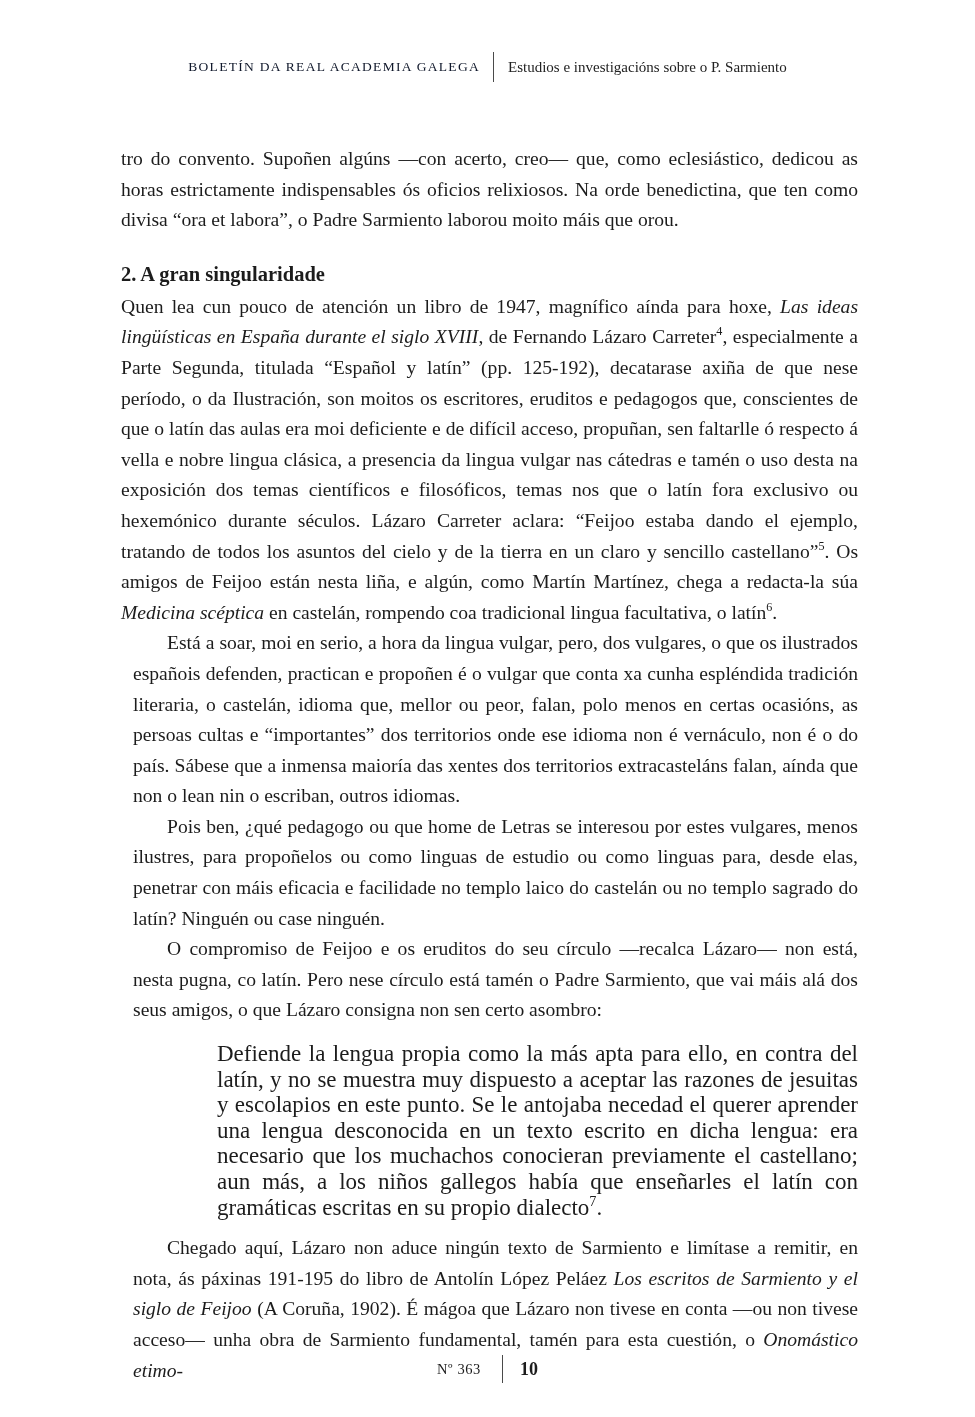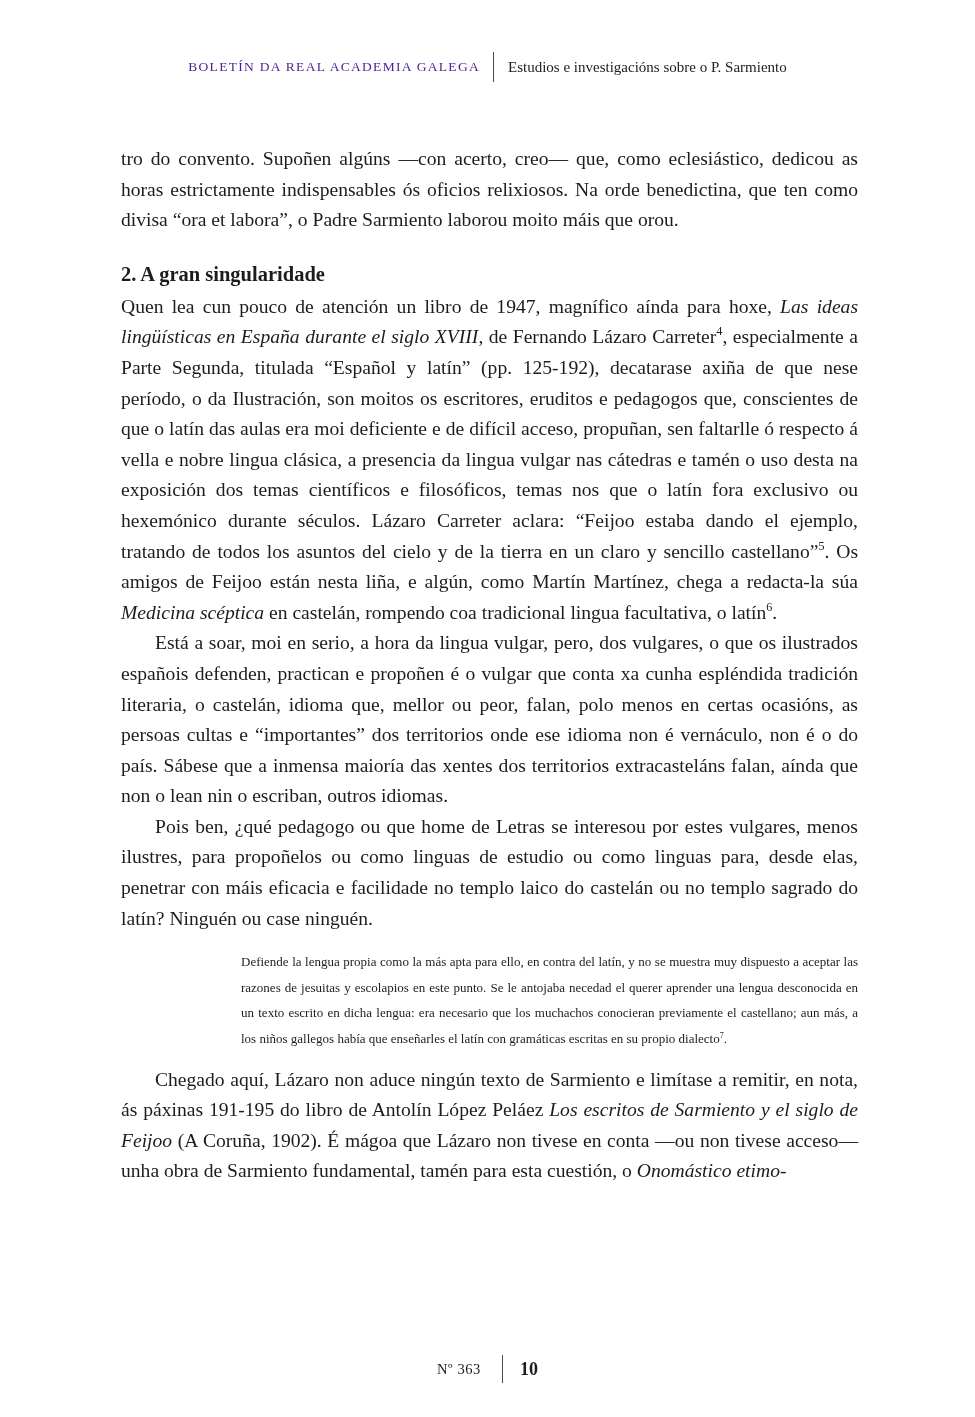--- a/index.html
+++ b/index.html
@@ -1,29 +1,29 @@
 <!DOCTYPE html>
 <html><head>
 <meta charset="utf-8">
 <style>
   html,body{margin:0;padding:0;background:#e8e8e8;}
   .page{position:relative;width:975px;height:1417px;background:#ffffff;
         font-family:"Liberation Serif","DejaVu Serif",serif;color:#1c1c1c;
         margin:0 auto;overflow:hidden;}
   .header{position:absolute;top:52px;left:0;right:0;display:flex;
           justify-content:center;align-items:center;}
-  .header-left{font-size:13.5px;letter-spacing:1.3px;padding-right:13px;color:#4c1d95;
+  .header-left{font-size:13.5px;letter-spacing:1.3px;padding-right:13px;color:#0f172a;
                white-space:nowrap;}
   .vdiv{width:1px;height:30px;background:#4a4a4a;}
   .header-right{font-size:15px;padding-left:14px;color:#222;white-space:nowrap;}
   .content{position:absolute;left:121px;top:144px;width:737px;}
   p.para{margin:0;font-size:19.6px;line-height:30.6px;text-align:justify;}
-  p.para.indent{text-indent:34px;}
+  p.para.indent{text-indent:34px;margin-left:12px;}
   h2.heading{margin:24px 0 4px 0;font-size:20.5px;line-height:28px;font-weight:bold;}
-  p.quote{margin:15px 0 13px 120px;font-size:13px;line-height:25.6px;text-align:justify;}
+  p.quote{margin:15px 0 13px 96px;font-size:23px;line-height:25.6px;text-align:justify;}
   sup{font-size:0.62em;line-height:0;vertical-align:super;}
   em{font-style:italic;}
   .footer{position:absolute;top:1355px;left:0;right:0;display:flex;
           justify-content:center;align-items:center;font-family:Liberation Serif, serif;}
   .footer-issue{font-size:14.5px;letter-spacing:0.6px;padding-right:21px;}
   .footer .vdiv{height:28px;}
   .footer-page{font-size:18px;font-weight:bold;padding-left:17px;}
 </style>
 </head>
 <body>
@@ -36,20 +36,21 @@
     <span class="header-right">Estudios e investigacións sobre o P. Sarmiento</span>
   </div>
 
   <div class="content">
 
   <p class="para"><span>tro do convento. Supoñen algúns —con acerto, creo— que, como eclesiástico, dedicou as horas estrictamente indispensables ós oficios relixiosos. Na orde benedictina, que ten como divisa “ora et labora”, o Padre Sarmiento laborou moito máis que orou.</span></p>
       <h2 class="heading">2. A gran singularidade</h2>
       <p class="para"><span>Quen lea cun pouco de atención un libro de 1947, magnífico aínda para hoxe, </span><em>Las ideas lingüísticas en España durante el siglo XVIII</em><span>, de Fernando Lázaro Carreter</span><sup>4</sup><span>, especialmente a Parte Segunda, titulada “Español y latín” (pp. 125-192), decatarase axiña de que nese período, o da Ilustración, son moitos os escritores, eruditos e pedagogos que, conscientes de que o latín das aulas era moi deficiente e de difícil acceso, propuñan, sen faltarlle ó respecto á vella e nobre lingua clásica, a presencia da lingua vulgar nas cátedras e tamén o uso desta na exposición dos temas científicos e filosóficos, temas nos que o latín fora exclusivo ou hexemónico durante séculos. Lázaro Carreter aclara: “Feijoo estaba dando el ejemplo, tratando de todos los asuntos del cielo y de la tierra en un claro y sencillo castellano”</span><sup>5</sup><span>. Os amigos de Feijoo están nesta liña, e algún, como Martín Martínez, chega a redacta-la súa </span><em>Medicina scéptica</em><span> en castelán, rompendo coa tradicional lingua facultativa, o latín</span><sup>6</sup><span>.</span></p>
       <p class="para indent"><span>Está a soar, moi en serio, a hora da lingua vulgar, pero, dos vulgares, o que os ilustrados españois defenden, practican e propoñen é o vulgar que conta xa cunha espléndida tradición literaria, o castelán, idioma que, mellor ou peor, falan, polo menos en certas ocasións, as persoas cultas e “importantes” dos territorios onde ese idioma non é vernáculo, non é o do país. Sábese que a inmensa maioría das xentes dos territorios extracasteláns falan, aínda que non o lean nin o escriban, outros idiomas.</span></p>
       <p class="para indent"><span>Pois ben, ¿qué pedagogo ou que home de Letras se interesou por estes vulgares, menos ilustres, para propoñelos ou como linguas de estudio ou como linguas para, desde elas, penetrar con máis eficacia e facilidade no templo laico do castelán ou no templo sagrado do latín? Ninguén ou case ninguén.</span></p>
+      <p class="para indent"><span>O compromiso de Feijoo e os eruditos do seu círculo —recalca Lázaro— non está, nesta pugna, co latín. Pero nese círculo está tamén o Padre Sarmiento, que vai máis alá dos seus amigos, o que Lázaro consigna non sen certo asombro:</span></p>
       <p class="quote"><span>Defiende la lengua propia como la más apta para ello, en contra del latín, y no se muestra muy dispuesto a aceptar las razones de jesuitas y escolapios en este punto. Se le antojaba necedad el querer aprender una lengua desconocida en un texto escrito en dicha lengua: era necesario que los muchachos conocieran previamente el castellano; aun más, a los niños gallegos había que enseñarles el latín con gramáticas escritas en su propio dialecto</span><sup>7</sup><span>.</span></p>
       <p class="para indent"><span>Chegado aquí, Lázaro non aduce ningún texto de Sarmiento e limítase a remitir, en nota, ás páxinas 191-195 do libro de Antolín López Peláez </span><em>Los escritos de Sarmiento y el siglo de Feijoo</em><span> (A Coruña, 1902). É mágoa que Lázaro non tivese en conta —ou non tivese acceso— unha obra de Sarmiento fundamental, tamén para esta cuestión, o </span><em>Onomástico etimo-</em></p>
     </div>
 
   <div class="footer">
     <span class="footer-issue">Nº 363</span>
     <span class="vdiv"></span>
     <span class="footer-page">10</span>
   </div>
 

